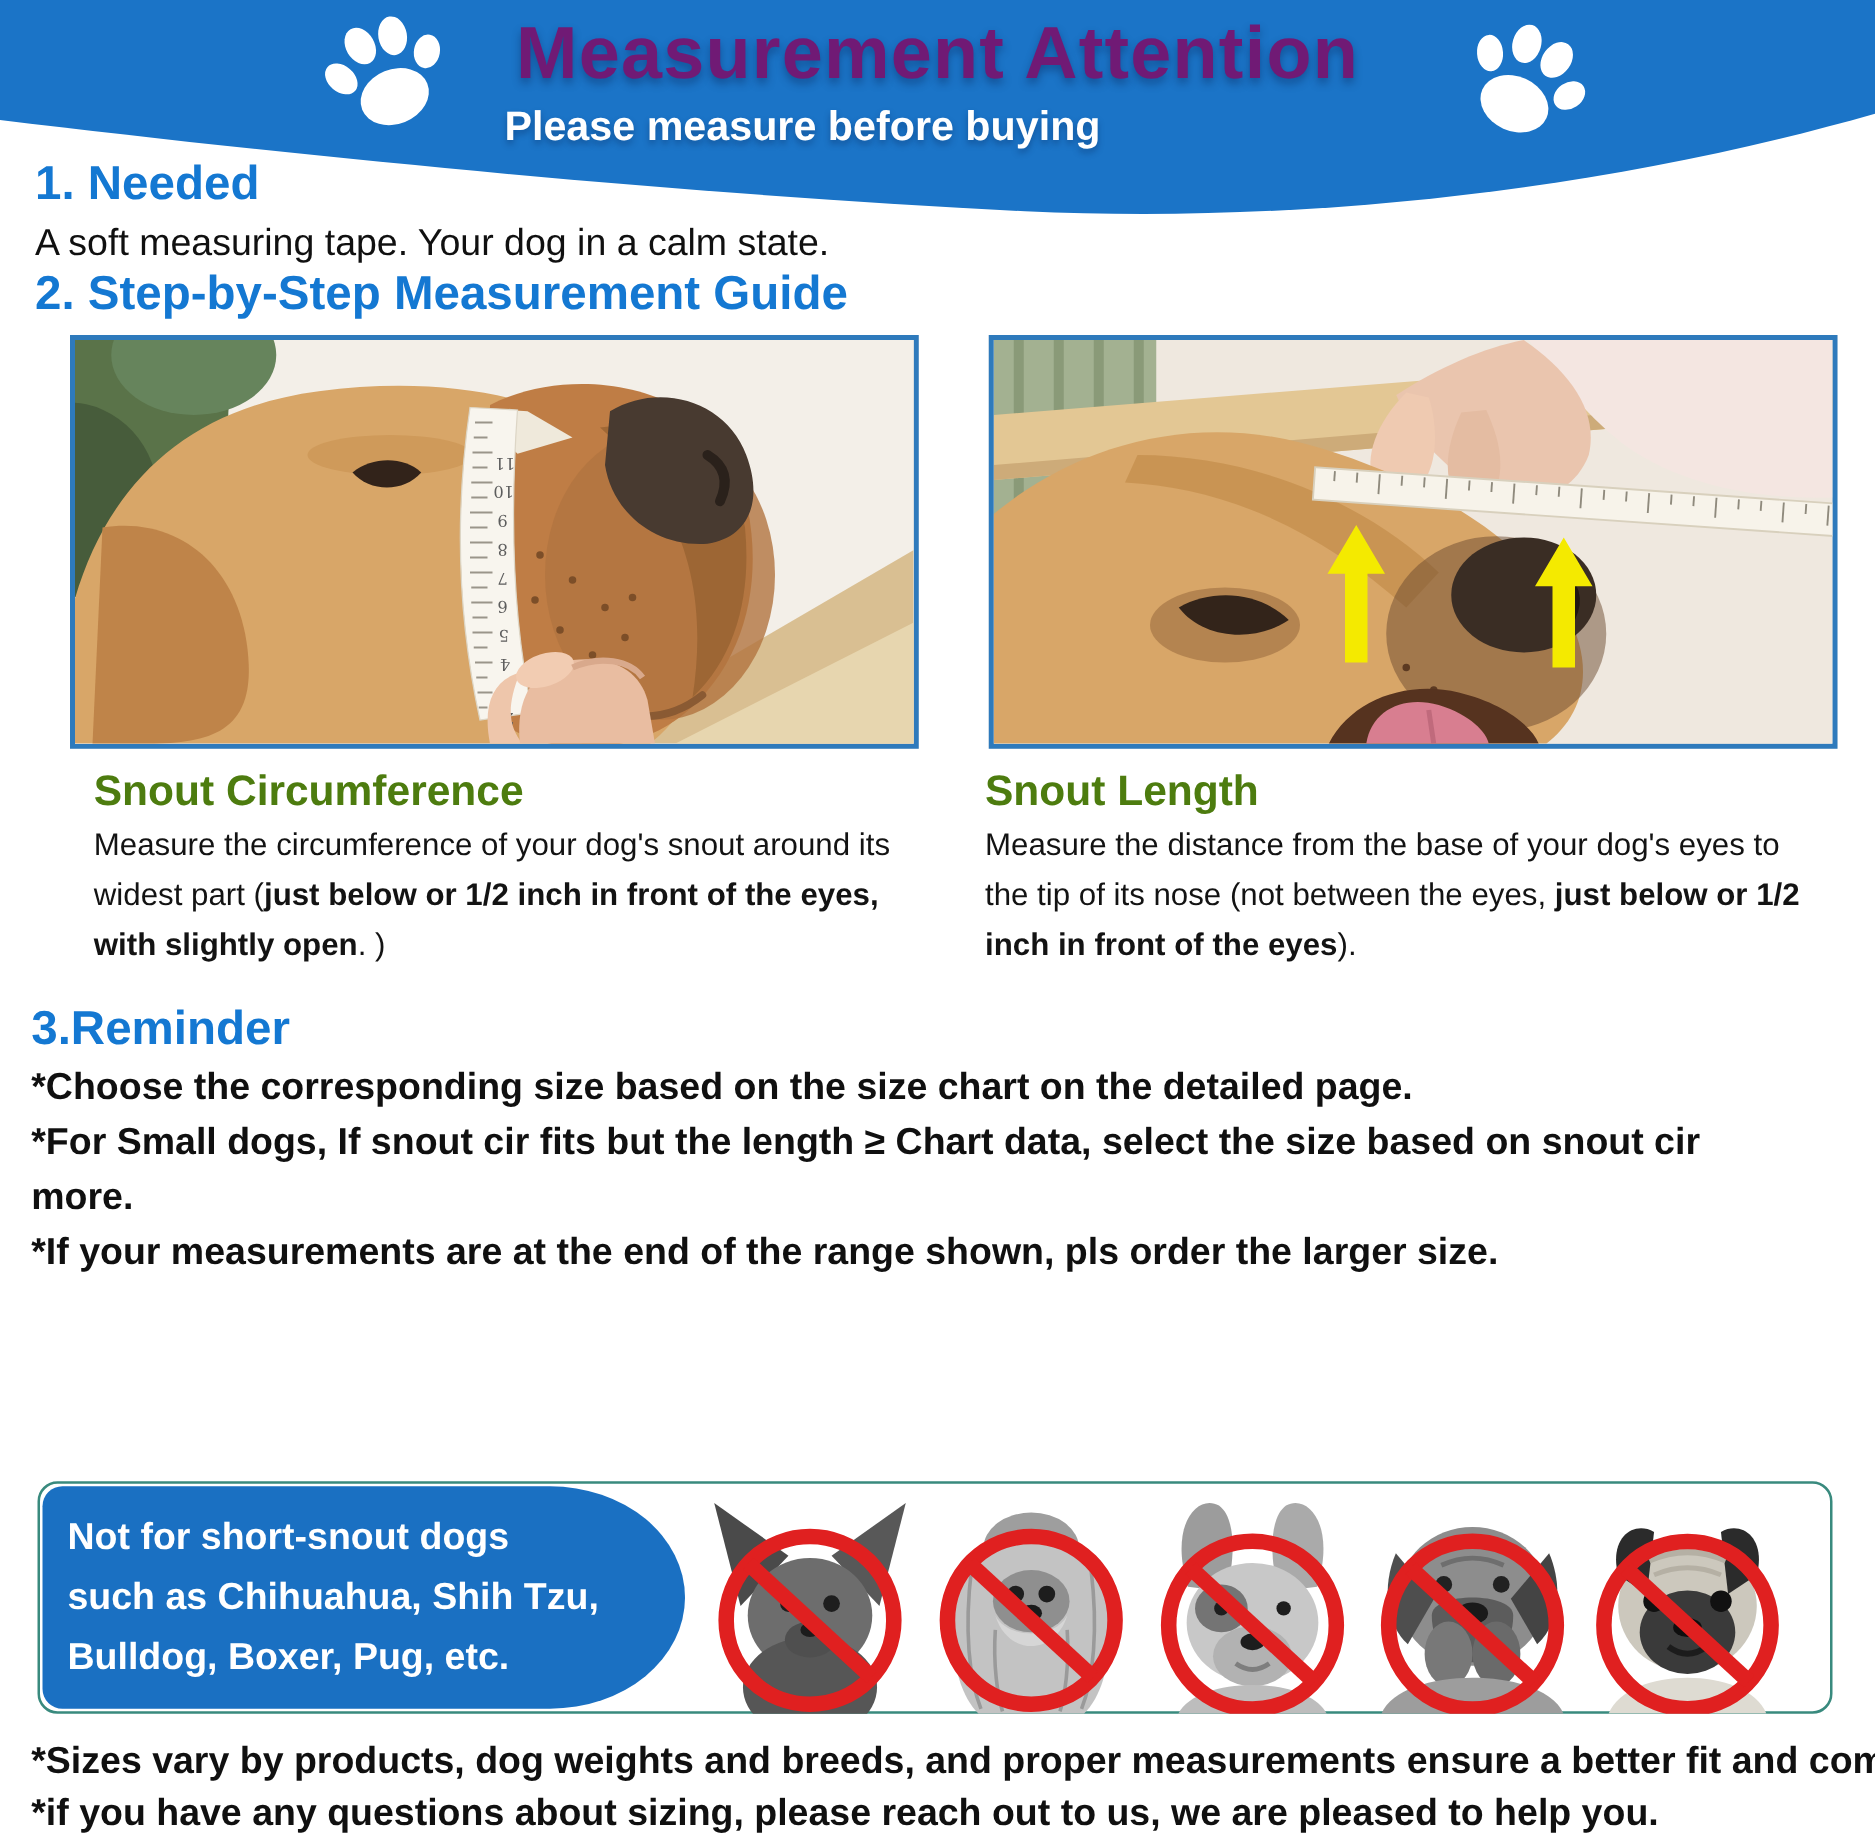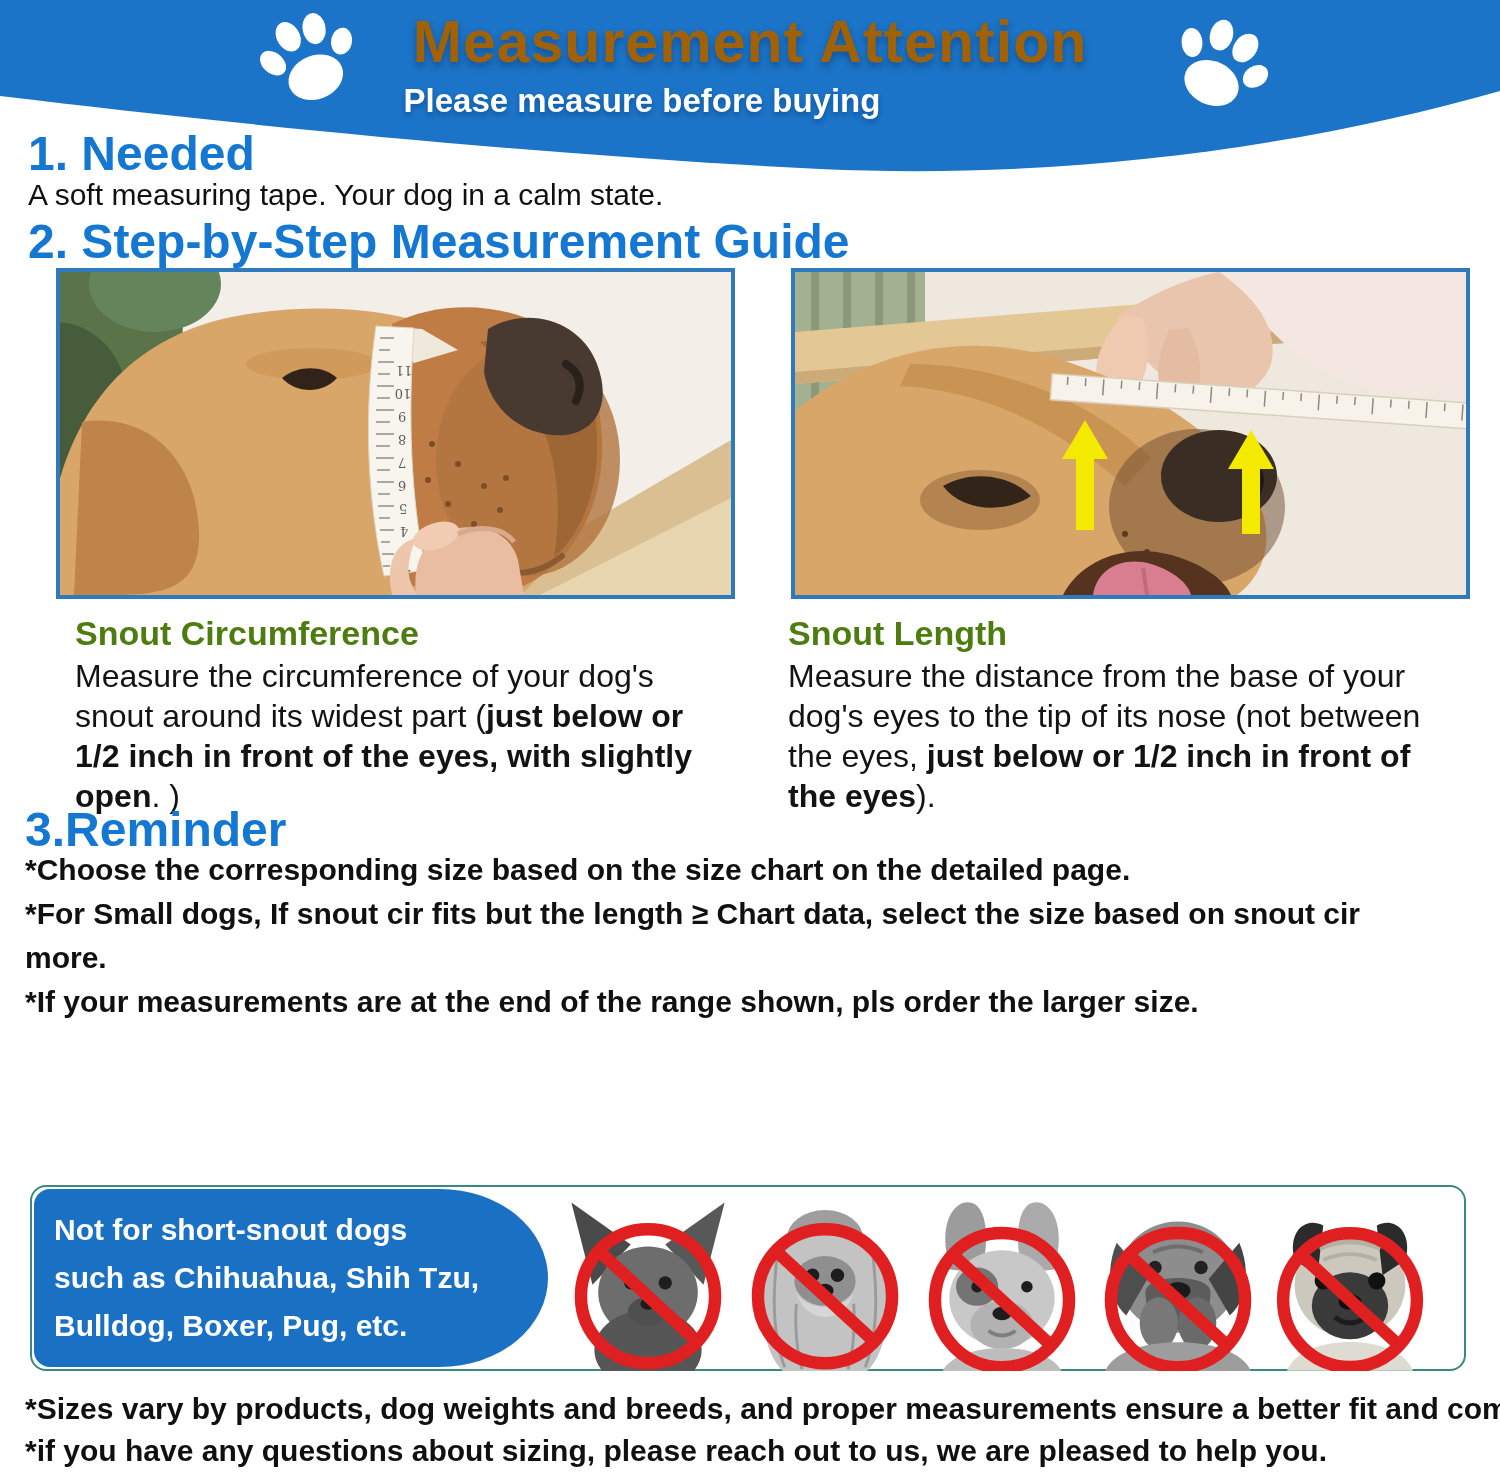--- a/index.html
+++ b/index.html
@@ -4,46 +4,46 @@
 <style>
   html,body{margin:0;padding:0}
   body{
     width:1500px;height:1474px;position:relative;background:#ffffff;
     font-family:"Liberation Sans", sans-serif;overflow:hidden;color:#101010;
   }
   .abs{position:absolute}
   
   #banner-svg{left:0;top:0}
   #main-title{
-    left:0;top:8px;width:1500px;text-align:center;color:#a16207;
+    left:0;top:8px;width:1500px;text-align:center;color:#701a75;
     font-size:59px;font-weight:700;letter-spacing:1px;
     text-shadow:0 4px 7px rgba(8,40,90,.45);
   }
   #sub-title{
     left:0;top:82px;width:1284px;text-align:center;color:#ffffff;
     font-size:33px;font-weight:700;text-shadow:0 3px 5px rgba(8,40,90,.4);
   }
   .paw{width:104px;height:104px}
   #paw-left{left:256px;top:6px;transform:rotate(-22deg)}
   #paw-right{left:1168px;top:12px;transform:rotate(24deg)}
   
-  .sec-head{font-size:48px;font-weight:700;color:#1478d2;white-space:nowrap}
+  .sec-head{font-size:38px;font-weight:700;color:#1478d2;white-space:nowrap}
   #needed-head{left:28px;top:126px}
   #needed-body{left:28px;top:178px;font-size:30px;font-weight:500;white-space:nowrap}
   #guide-head{left:28px;top:214px}
   
   .photo{width:671px;height:323px;border:4px solid #2e7abc;background:#f3efe8;overflow:hidden}
   #photo-left{left:56px;top:268px}
   #photo-right{left:791px;top:268px}
   .photo svg{display:block}
   
   .caption{font-size:34px;font-weight:700;color:#4d7c0f;white-space:nowrap}
   #cap-left{left:75px;top:614px}
   #cap-right{left:788px;top:614px}
-  .desc{font-size:32px;line-height:40px;font-weight:500;color:#131313}
+  .desc{font-size:25px;line-height:40px;font-weight:500;color:#131313}
   #desc-left{left:75px;top:656px;width:656px}
   #desc-right{left:788px;top:656px;width:670px}
   .desc b{font-weight:700}
   
   #reminder-head{left:25px;top:802px}
   #reminder-list{left:25px;top:848px;width:1412px;font-size:30px;line-height:44px;font-weight:700}
   
   #warn-box{
     left:30px;top:1185px;width:1436px;height:186px;background:#ffffff;
     border:2px solid #398a7e;border-radius:16px;box-sizing:border-box;

